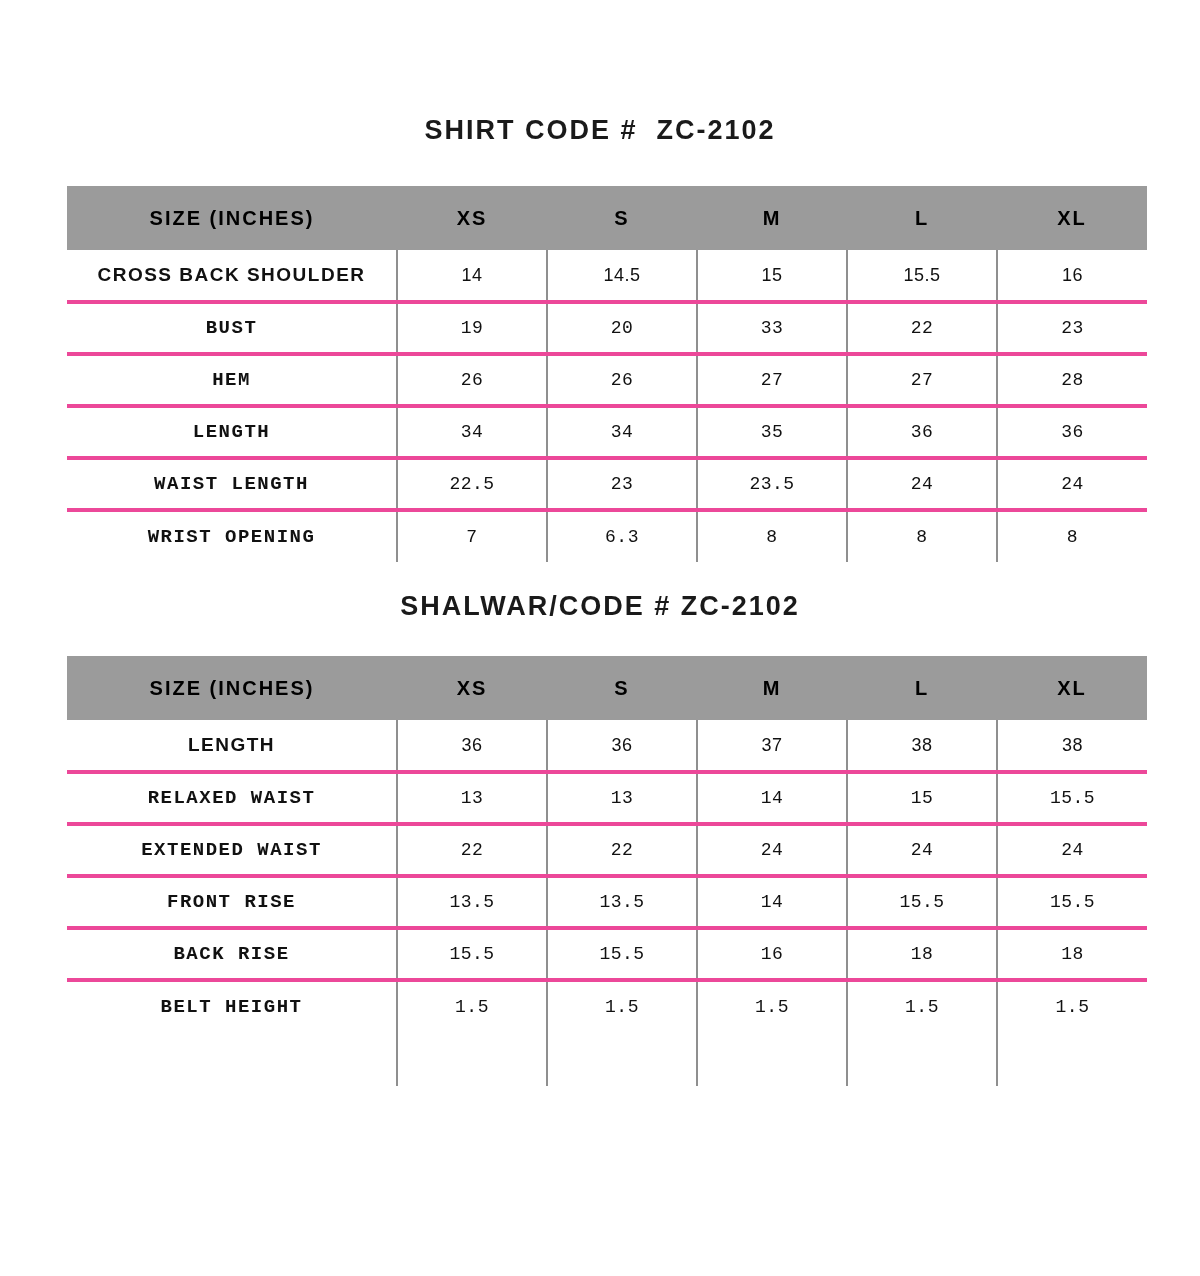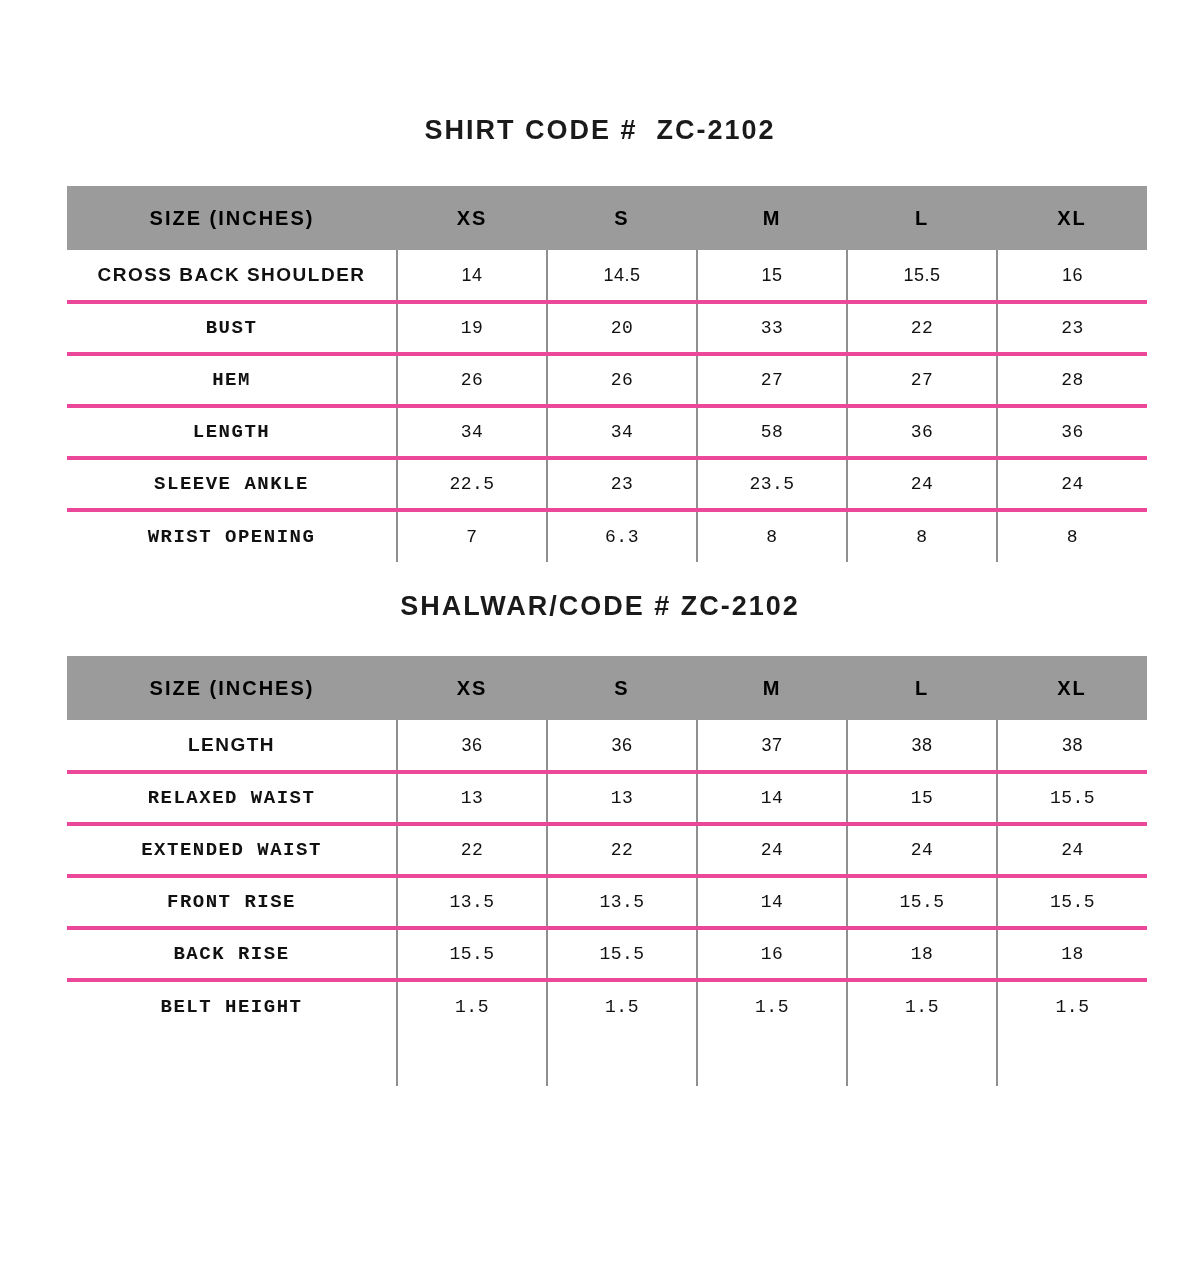--- a/index.html
+++ b/index.html
@@ -122,26 +122,26 @@
             <td>26</td>
             <td>26</td>
             <td>27</td>
             <td>27</td>
             <td>28</td>
           </tr>
           <tr>
             <th>LENGTH</th>
             <td>34</td>
             <td>34</td>
-            <td>58</td>
-            <td>36</td>
-            <td>36</td>
-          </tr>
-          <tr>
-            <th>SLEEVE ANKLE</th>
+            <td>35</td>
+            <td>36</td>
+            <td>36</td>
+          </tr>
+          <tr>
+            <th>WAIST LENGTH</th>
             <td>22.5</td>
             <td>23</td>
             <td>23.5</td>
             <td>24</td>
             <td>24</td>
           </tr>
           <tr>
             <th>WRIST OPENING</th>
             <td>7</td>
             <td>6.3</td>

